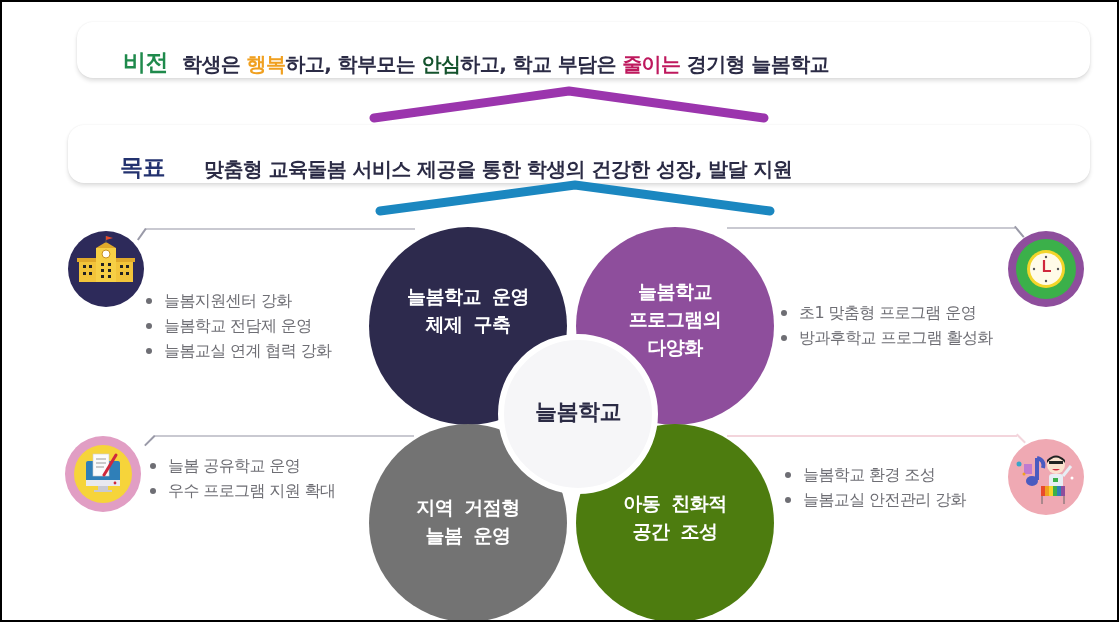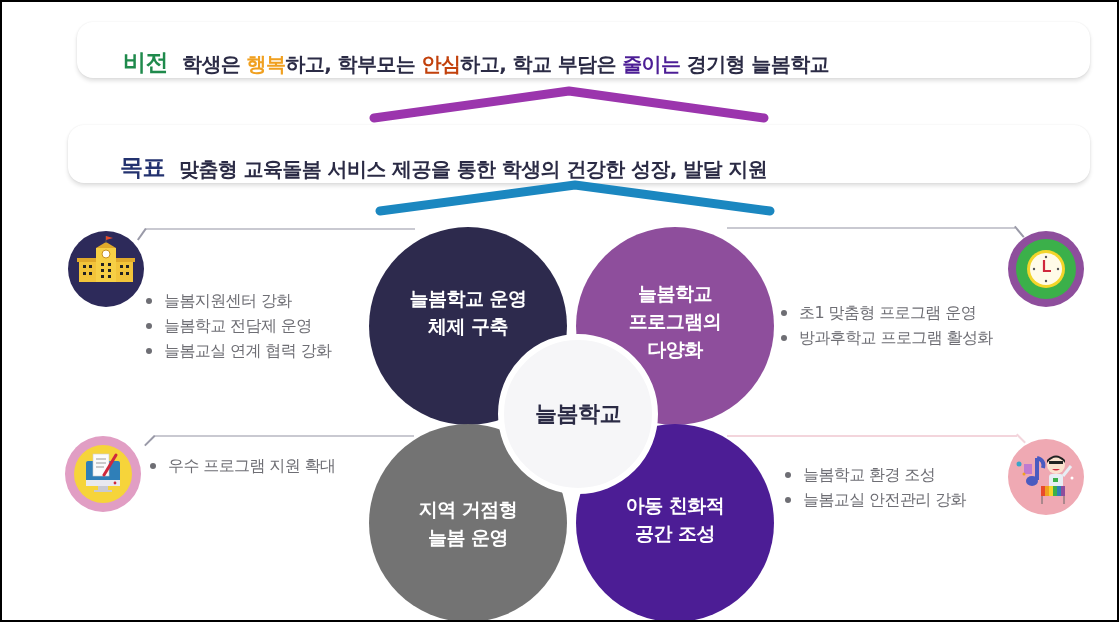--- a/index.html
+++ b/index.html
@@ -9,40 +9,40 @@
     position: absolute; left: 0; top: 0; width: 1119px; height: 622px;
     border-top: 2px solid #000; border-left: 2px solid #000; border-right: 2px solid #000; border-bottom: 2px solid #000;
     background: #fff; overflow: hidden;
   }
   .banner {
     position: absolute; background: #fff; border-radius: 16px;
     box-shadow: 0 3px 4px rgba(0,0,0,0.12), 0 0 2px rgba(0,0,0,0.08);
     display: flex; align-items: flex-end; white-space: nowrap;
   }
   .banner.vision { left: 75px; top: 20px; width: 1013px; height: 56px; padding-left: 46px; }
-  .banner.goal { left: 66px; top: 123px; width: 1022px; height: 58px; padding-left: 52px; }
+  .banner.goal { left: 66px; top: 123px; width: 1022px; height: 58px; padding-left: 52px; gap: 25px; }
   .banner .label { font-weight: bold; font-size: 23px; margin-right: 14px; letter-spacing: -0.5px; }
   .banner .text { font-weight: bold; font-size: 20px; color: #2b2b45; letter-spacing: -0.6px; }
   .vision .label { color: #1f8a4c; }
   .goal .label { color: #23326f; }
   .hl-orange { color: #f0a020; }
-  .hl-green { color: #c2410c; }
-  .hl-blue { color: #4c1d95; }
+  .hl-green { color: #14532d; }
+  .hl-blue { color: #be185d; }
 
   .chevron { position: absolute; }
 
   .circle {
     position: absolute; border-radius: 50%;
     display: flex; align-items: center; justify-content: center; text-align: center;
-    color: #ffffff; font-weight: bold; font-size: 19px; line-height: 28px; letter-spacing: -0.5px;
+    color: #ffffff; font-weight: bold; font-size: 19px; line-height: 28px; letter-spacing: -0.5px; font-family: Liberation Mono, monospace;
   }
   .c-tl { left: 367px; top: 225px; width: 198px; height: 198px; background: #2d2a4d; padding-bottom: 28px; }
   .c-tr { left: 574px; top: 225px; width: 198px; height: 198px; background: #8e4e9c; padding-bottom: 10px; }
   .c-bl { left: 367px; top: 422px; width: 198px; height: 198px; background: #737373; padding-top: 0px; }
-  .c-br { left: 574px; top: 422px; width: 198px; height: 198px; background: #4c1d95; padding-bottom: 9px; }
+  .c-br { left: 574px; top: 422px; width: 198px; height: 198px; background: #4d7c0f; padding-bottom: 9px; }
   .c-center {
     left: 496px; top: 332px; width: 160px; height: 160px; background: #f6f6f8;
     border: 6px solid #ffffff; color: #2b2b45; font-size: 22px; z-index: 3;
   }
   .c-text { white-space: pre-line; }
 
   .line { position: absolute; height: 2px; background: #c9c9d1; }
   .line.pink { background: #f3d5dc; }
   .diag { position: absolute; width: 2px; background: #9a9aa8; transform-origin: top left; }
 
@@ -210,20 +210,24 @@
       </li>
     <li>
         <span class="dot"></span>
         <span>방과후학교 프로그램 활성화</span>
       </li>
   </ul>
 
   <ul class="bullets" style="left:148px;top:451px;">
     <li>
         <span class="dot"></span>
+        <span>늘봄 공유학교 운영</span>
+      </li>
+    <li>
+        <span class="dot"></span>
         <span>우수 프로그램 지원 확대</span>
       </li>
   </ul>
 
   <ul class="bullets" style="left:783px;top:460px;">
     <li>
         <span class="dot"></span>
         <span>늘봄학교 환경 조성</span>
       </li>
     <li>

